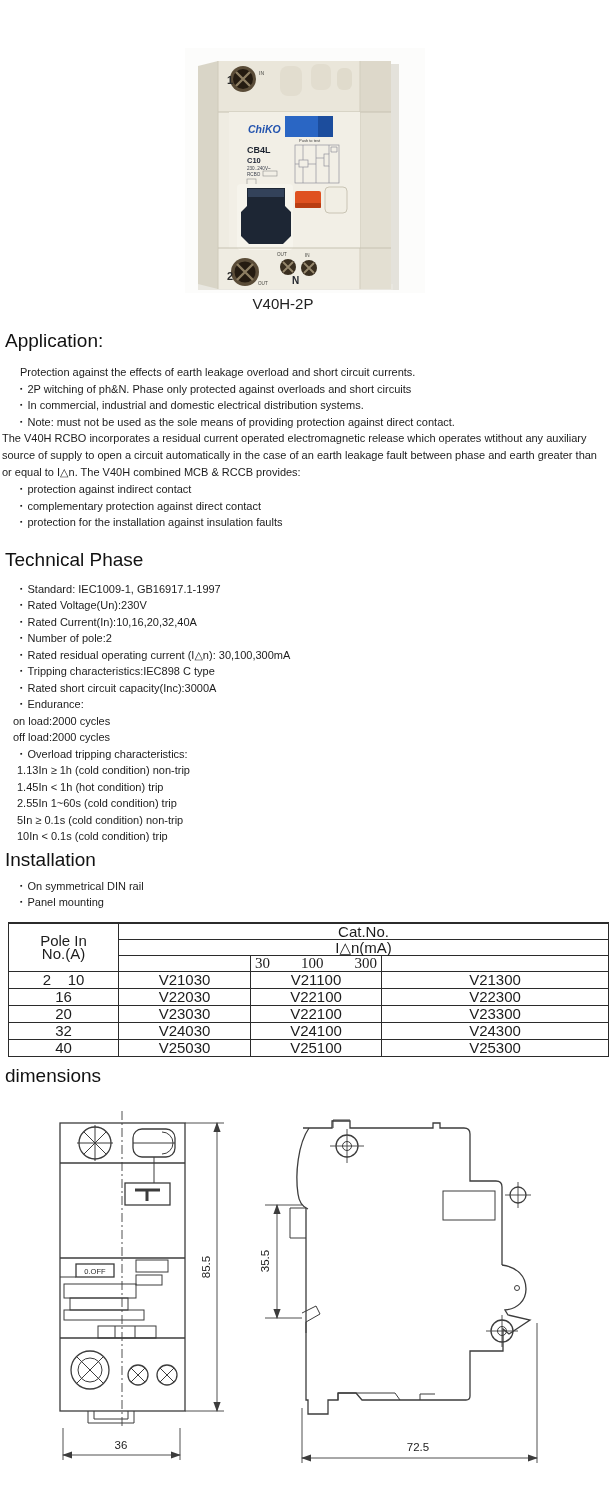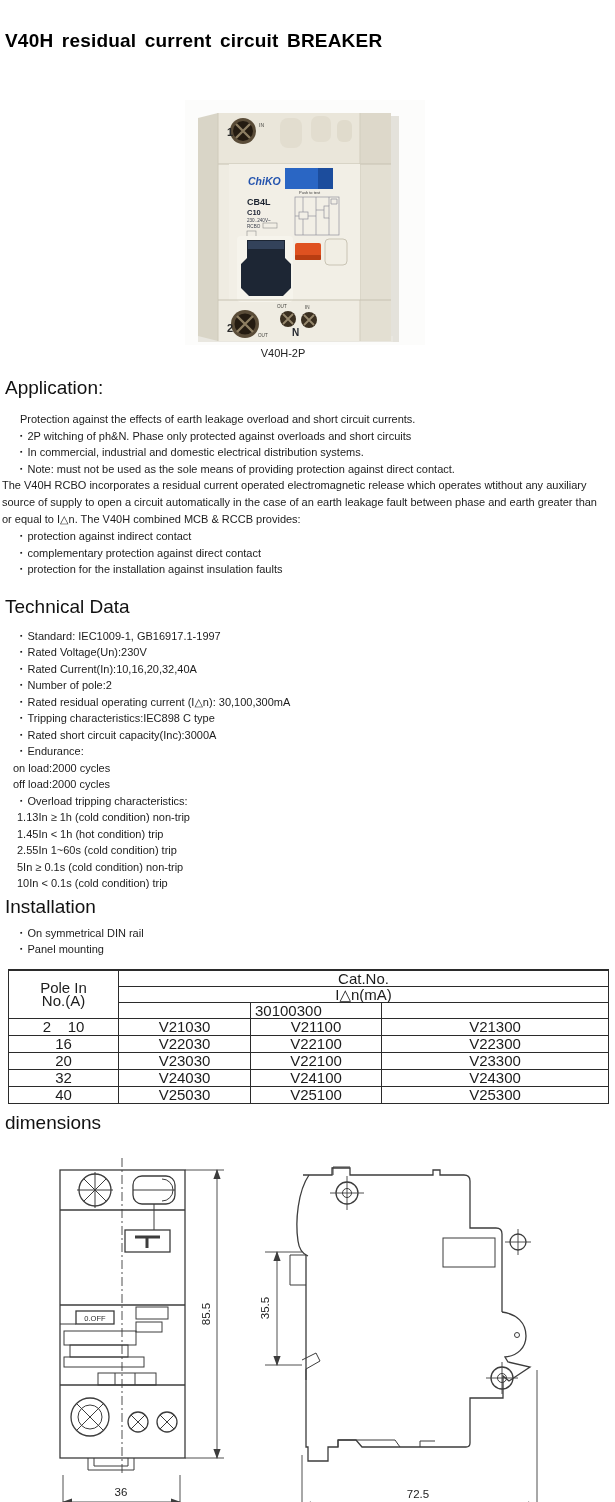--- a/index.html
+++ b/index.html
@@ -2,43 +2,42 @@
 <html><head>
 <meta charset="utf-8">
 <style>
   html,body{margin:0;padding:0;}
   body{width:615px;height:1502px;background:#ffffff;overflow:hidden;
        font-family:"Liberation Sans",sans-serif;color:#1c1c1c;}
   h1[data-name="page-title"]{font-size:19px;font-weight:bold;margin:30px 0 0 5px;
        word-spacing:3px;letter-spacing:.2px;color:#000;}
   .photo-wrap{margin:48px 0 0 185px;width:240px;height:245px;}
   .photo-caption{margin:2px 0 0 185px;width:196px;text-align:center;
-       font-size:11px;color:#222;}
+       font-size:15px;color:#222;}
   h2.sec{font-size:19px;font-weight:400;color:#111;margin:18px 0 0 5px;}
   .tline{font-size:11px;line-height:16.5px;margin:0 0 0 8px;color:#1c1c1c;padding-left:12px;}
   .intro{margin-top:12px;}
   .para{font-size:11px;line-height:17px;margin:0 0 0 2px;width:606px;color:#1c1c1c;}
   .bl::before{content:"▪";font-size:7px;vertical-align:2px;margin-right:5px;color:#1c1c1c;}
   .ind{padding-left:5px;}
   .tech-first{margin-top:10px;}
   table.cat{margin:11px 0 0 8px;border-collapse:collapse;font-size:15px;color:#1c1c1c;
        table-layout:fixed;width:600px;border-top:2px solid #2b2b2b;}
   table.cat td{border:1px solid #2b2b2b;text-align:center;padding:0;height:15px;line-height:13px;}
   table.cat tr.d td{height:16px;text-align:center;}
   td.pre{white-space:pre;}
-  .cur{display:flex;justify-content:flex-start;padding:0 4px;}
+  .cur{display:flex;justify-content:space-between;padding:0 4px;font-family:Liberation Serif, serif;}
   .drawings{margin:11px 0 0 40px;}
   svg text{font-family:"Liberation Sans",sans-serif;}
 </style>
 </head>
 <body>
 
 <div data-name="datasheet-page">
 
-  <h1 data-name="page-title">V40H residual current circuit BREAKER</h1>
 
   <div class="photo-wrap" data-name="product-photo">
     <svg width="240" height="245" viewBox="0 0 240 245" data-name="breaker-photo-illustration">
       <rect x="0" y="0" width="240" height="245" fill="#fcfcfb"></rect>
       <rect x="206" y="16" width="8" height="226" fill="#e4e2db" data-name="photo-shadow"></rect>
       <rect x="13" y="236" width="195" height="6" fill="#e9e7e0"></rect>
       <polygon points="13,18 33,13 33,241 13,236" fill="#d9d5c7" data-name="breaker-side-panel"></polygon>
       <rect x="33" y="13" width="142" height="228" fill="#efece2" data-name="breaker-body"></rect>
       <rect x="175" y="13" width="31" height="228" fill="#e3dfd2"></rect>
       <rect x="33" y="13" width="142" height="51" fill="#eae6da"></rect>
@@ -104,21 +103,21 @@
   <h2 class="sec" data-name="application-heading">Application:</h2>
   <div class="tline intro" data-name="application-intro">Protection against the effects of earth leakage overload and short circuit currents.</div>
   <div class="tline bl" data-name="application-bullet">2P witching of ph&amp;N. Phase only protected against overloads and short circuits</div>
   <div class="tline bl" data-name="application-bullet">In commercial, industrial and domestic electrical distribution systems.</div>
   <div class="tline bl" data-name="application-bullet">Note: must not be used as the sole means of providing protection against direct contact.</div>
   <div class="para" data-name="application-paragraph">The V40H RCBO incorporates a residual current operated electromagnetic release which operates wtithout any auxiliary source of supply to open a circuit automatically in the case of an earth leakage fault between phase and earth greater than or equal to I△n. The V40H combined MCB &amp; RCCB provides:</div>
   <div class="tline bl" data-name="application-bullet">protection against indirect contact</div>
   <div class="tline bl" data-name="application-bullet">complementary protection against direct contact</div>
   <div class="tline bl" data-name="application-bullet">protection for the installation against insulation faults</div>
 
-  <h2 class="sec" data-name="technical-heading">Technical Data</h2>
+  <h2 class="sec" data-name="technical-heading">Technical Phase</h2>
   <div class="tline bl tech-first" data-name="technical-item">Standard: IEC1009-1, GB16917.1-1997</div>
   <div class="tline bl" data-name="technical-item">Rated Voltage(Un):230V</div>
   <div class="tline bl" data-name="technical-item">Rated Current(In):10,16,20,32,40A</div>
   <div class="tline bl" data-name="technical-item">Number of pole:2</div>
   <div class="tline bl" data-name="technical-item">Rated residual operating current (I△n): 30,100,300mA</div>
   <div class="tline bl" data-name="technical-item">Tripping characteristics:IEC898  C type</div>
   <div class="tline bl" data-name="technical-item">Rated short circuit capacity(Inc):3000A</div>
   <div class="tline bl" data-name="technical-item">Endurance:</div>
   <div class="tline ind" data-name="technical-item">on load:2000 cycles</div>
   <div class="tline ind" data-name="technical-item">off load:2000 cycles</div>

